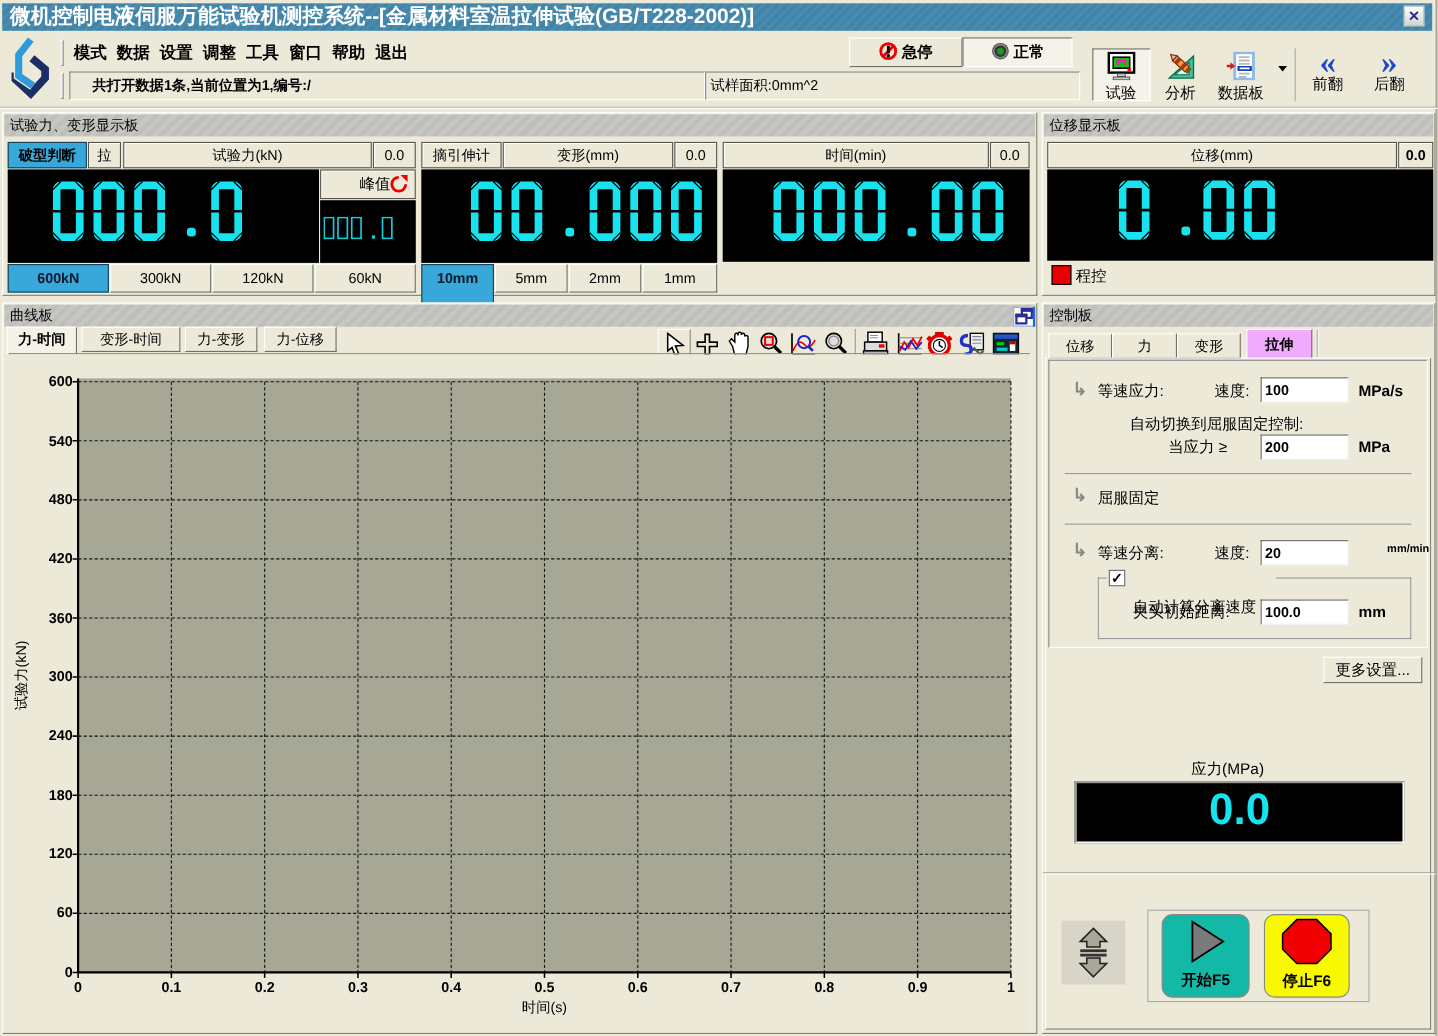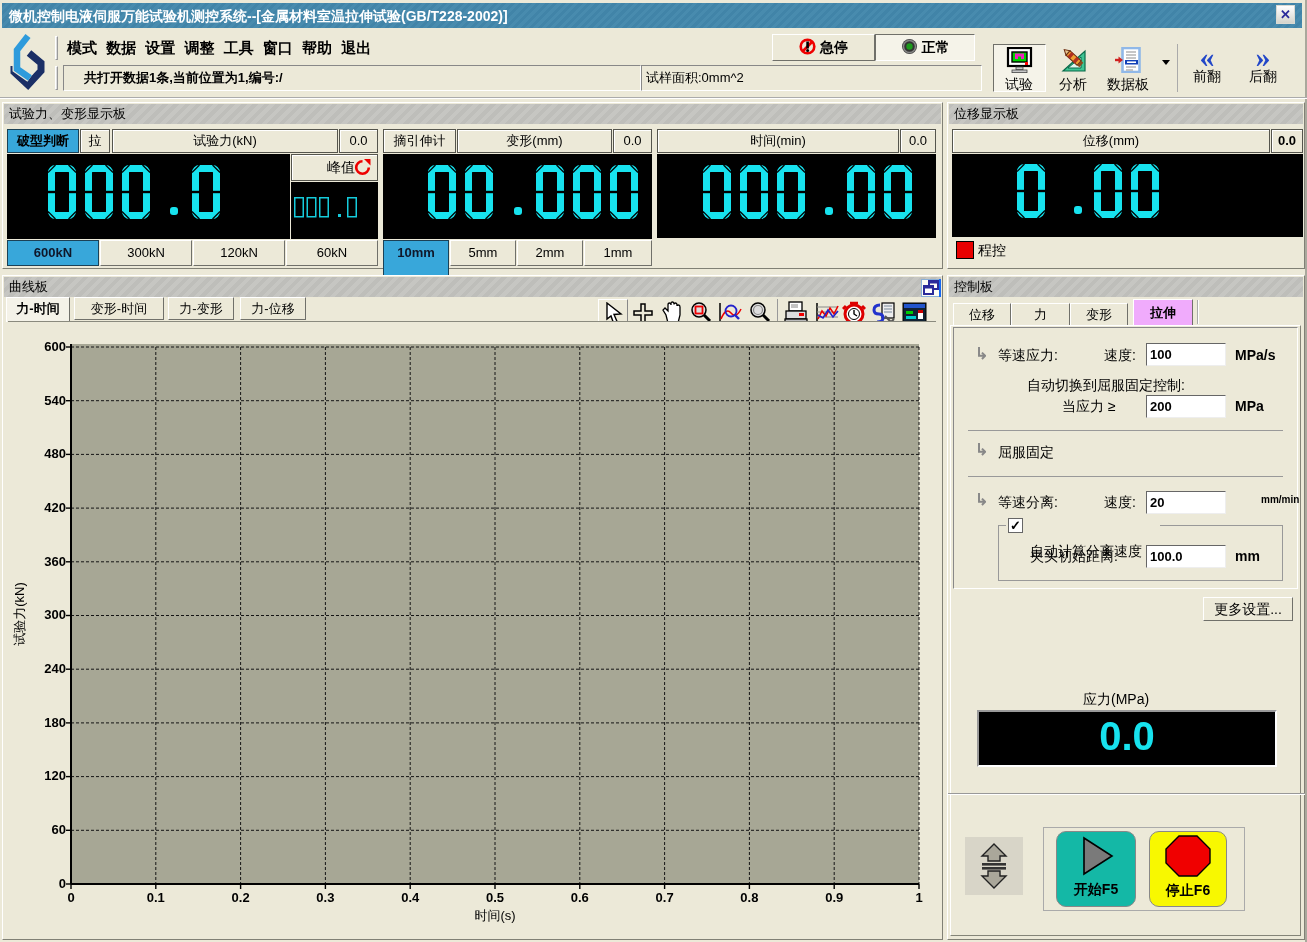--- a/index.html
+++ b/index.html
@@ -1,21 +1,21 @@
 <!DOCTYPE html>
 <html><head>
 <meta charset="utf-8">
 <style>
 * { margin:0; padding:0; box-sizing:border-box; }
 html,body { width:1307px; height:942px; overflow:hidden; }
 body { background:#ECE9D8; font-family:"Liberation Sans",sans-serif; position:relative; }
 .abs { position:absolute; }
 .titlebar { left:2px; top:3px; width:1300px; height:25px;
   background:repeating-linear-gradient(135deg,#4184a8 0 3px,#488bae 3px 6px);
-  color:#fff; font-weight:bold; font-size:14px; line-height:26px; padding-left:7px; }
+  color:#fff; font-weight:bold; font-size:19px; line-height:26px; padding-left:7px; }
 .xbtn { left:1276px; top:5px; width:19px; height:19px; background:linear-gradient(#ffffff,#d4d4cc);
   border:1px solid #dadad2; color:#2a2a9a; text-align:center; line-height:17px; font-size:13px; font-weight:bold; }
 .panel { border-top:1px solid #fff; border-left:1px solid #fff;
   border-right:1px solid #808075; border-bottom:1px solid #808075; background:#ECE9D8; }
 .ptitle { height:20px; background:repeating-linear-gradient(135deg,#bebeba 0 4px,#c6c6c2 4px 8px);
   font-size:13px; color:#000; line-height:20px; padding-left:5px; margin:1px; }
 .hdr { background:#ECE9D8; border:1px solid #55554d; box-shadow:inset 1px 1px 0 #fff;
   font-size:13px; color:#000; text-align:center; }
 .lcd { background:#000; }
 .btn { background:#ECE9D8; border-top:1px solid #fff; border-left:1px solid #fff;

